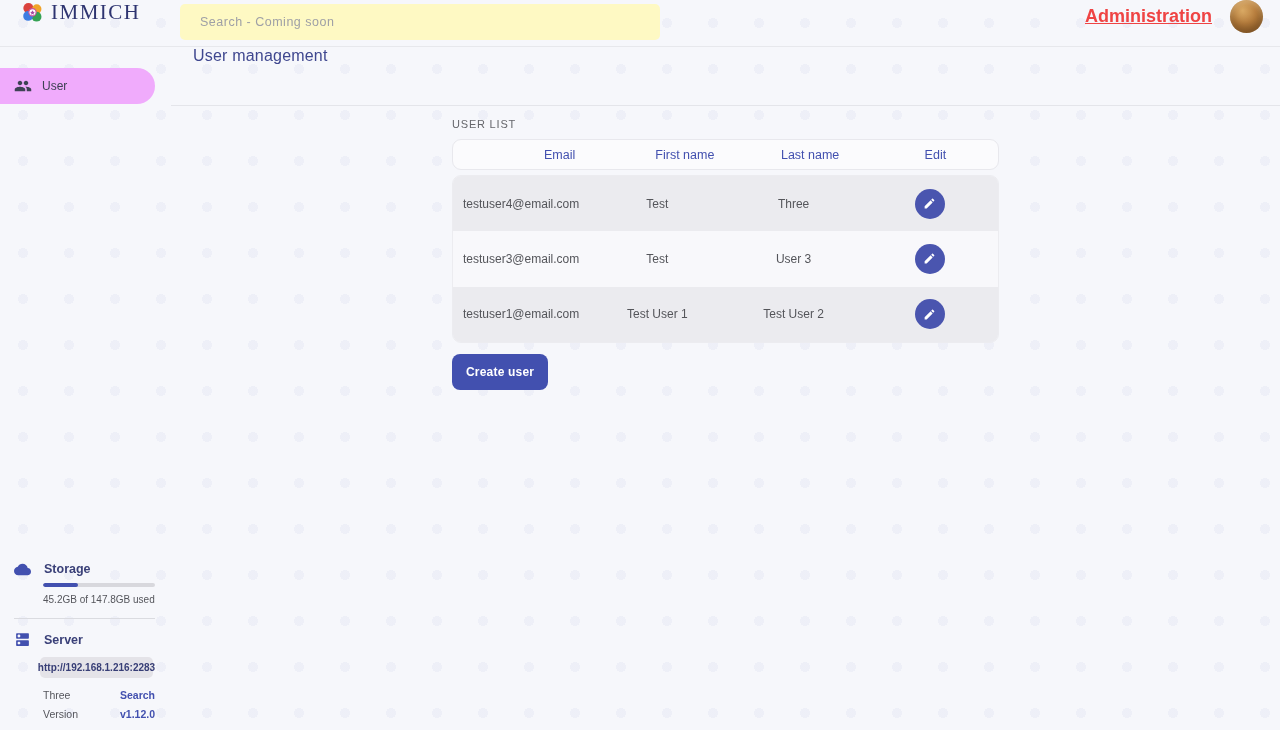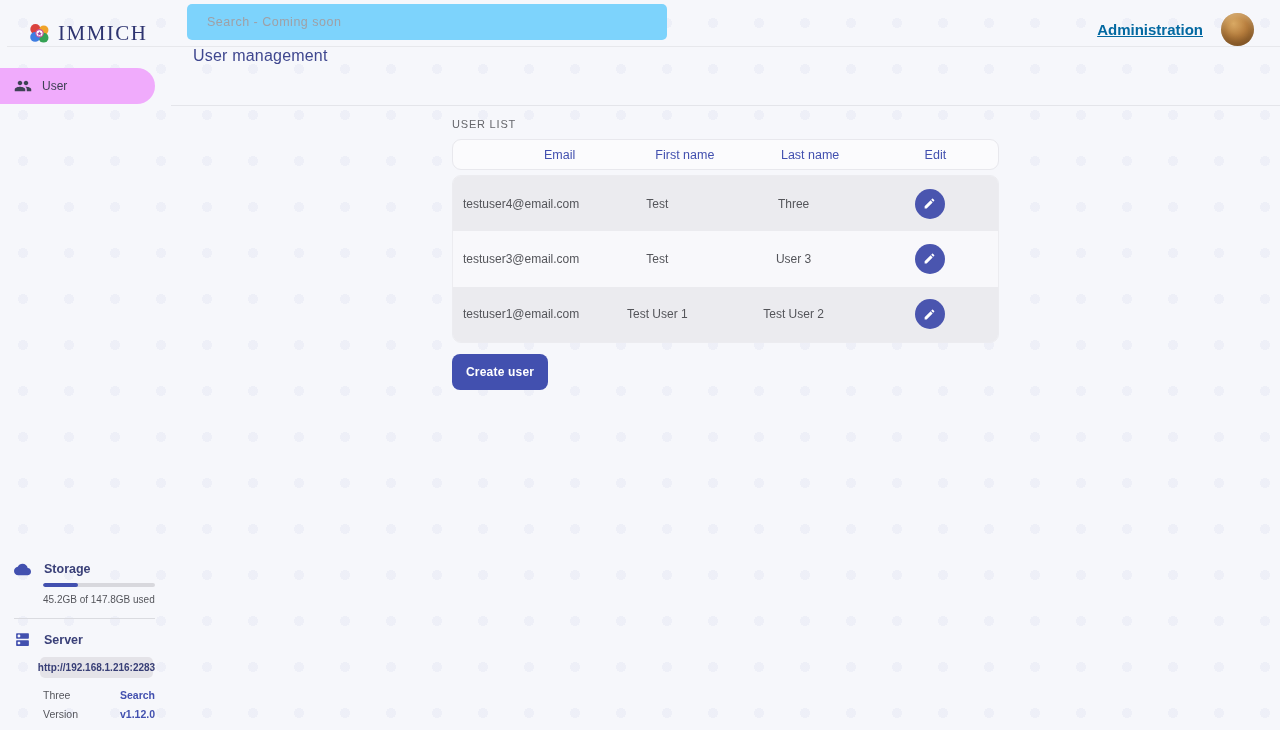--- a/index.html
+++ b/index.html
@@ -7,40 +7,40 @@
   body {
     font-family:"Liberation Sans", sans-serif;
     background-color:#f6f7fb;
     background-image: radial-gradient(rgba(66,80,175,0.045) 5px, transparent 5px);
     background-size:46px 46px;
     color:#54555a;
   }
 
   
   .navbar {
-    height:47px; display:flex; align-items:flex-end;
+    height:47px; display:flex; align-items:flex-start;
     border-bottom:1px solid #e7e8ec;
-    padding:0 26px 0 20px; position:relative;margin-left:7px;
+    padding:0 17px 0 20px; position:relative;
   }
   .brand { display:flex; align-items:center; gap:6px; cursor:pointer; }
   .brand-name {
     font-family:"Liberation Serif", serif;
     font-size:21px; letter-spacing:1.5px; color:#2e3470;
   }
   .search-wrap { position:absolute; left:180px; top:4px; }
   .search-input {
     width:480px; height:36px; border:none; outline:none;
-    background:#7dd3fc; border-radius:5px;
+    background:#fef9c3; border-radius:5px;
     padding:0 20px; font-size:12.5px; letter-spacing:0.5px;
     color:#54555a; font-family:"Liberation Sans", sans-serif;
   }
   .search-input::placeholder { color:#9fa0a6; }
   .nav-right { margin-left:auto; display:flex; align-items:center; gap:18px; }
   .admin-link {
-    font-size:15px; font-weight:bold; color:#0369a1;
+    font-size:18px; font-weight:bold; color:#ef4444;
     text-decoration:underline; cursor:pointer;
   }
   .avatar {
     width:33px; height:33px; border-radius:50%; cursor:pointer;
     background:radial-gradient(circle at 38% 32%, #d9a964 0%, #b97f3e 45%, #8a5a28 100%);
     box-shadow:inset 0 -6px 10px rgba(60,35,10,0.35), inset 0 3px 5px rgba(255,230,180,0.4);
   }
 
   
   .page { display:flex; height:683px; }

